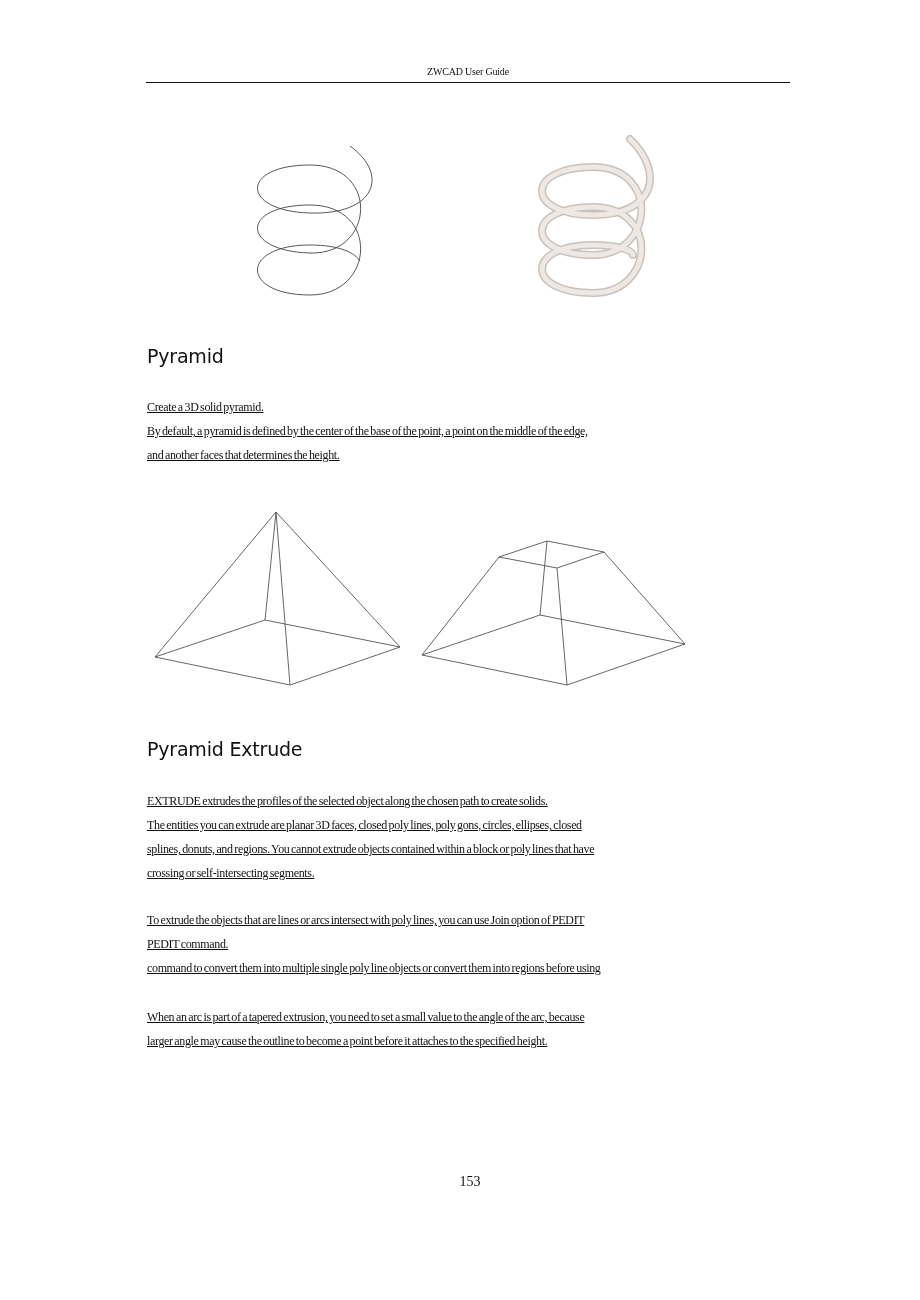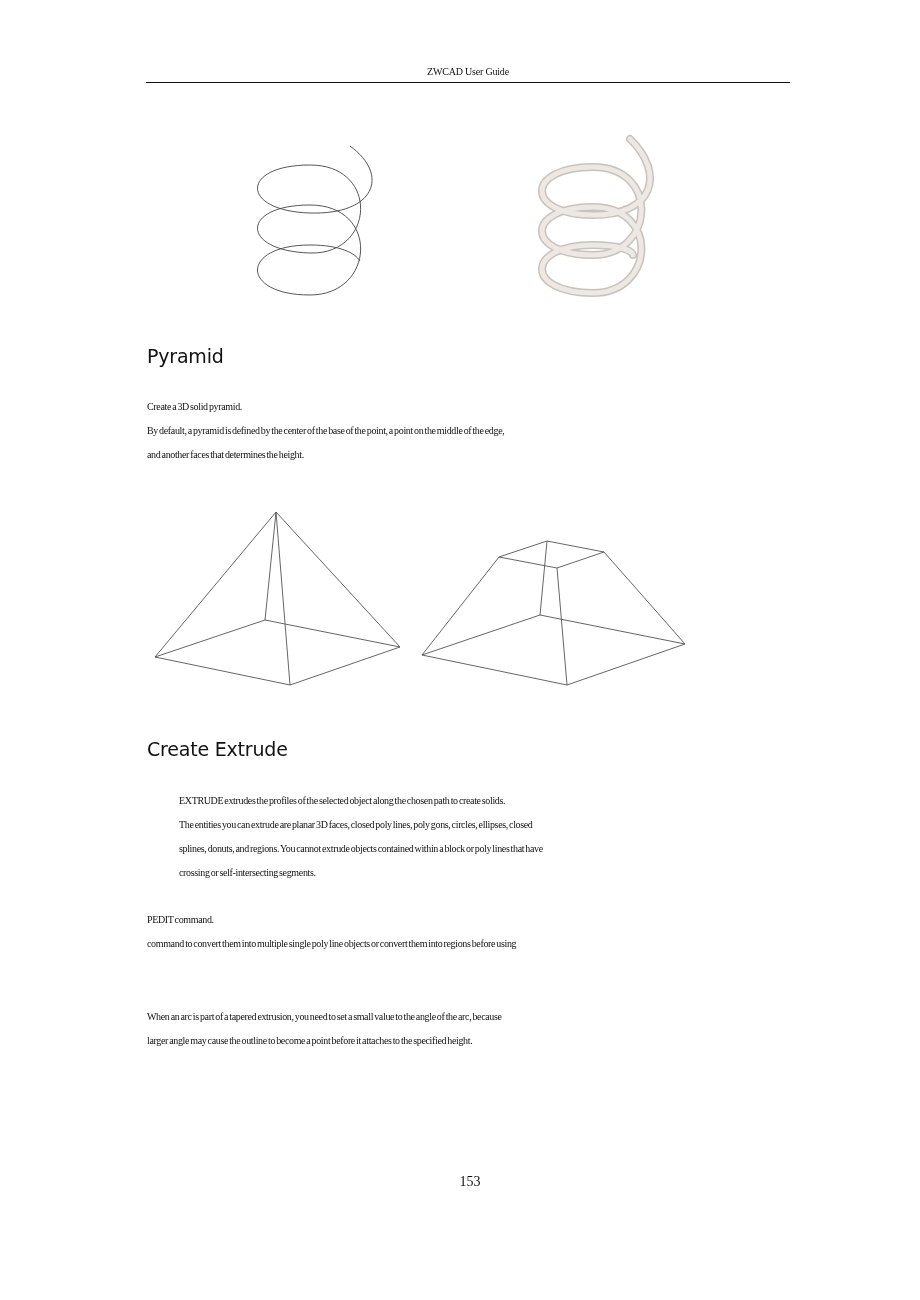--- a/index.html
+++ b/index.html
@@ -1,21 +1,21 @@
 <!DOCTYPE html>
 <html><head>
 <meta charset="utf-8">
 <style>
   html, body { margin: 0; padding: 0; background: #ffffff; }
   body { width: 920px; height: 1300px; position: relative; overflow: hidden; font-family: "Liberation Serif", serif; color: #111; }
   .header { position: absolute; left: 146px; top: 66px; width: 644px; text-align: center; font-size: 10px; letter-spacing: -0.2px; }
   .header-rule { position: absolute; left: 146px; top: 82px; width: 644px; height: 0; border-top: 1.3px solid #111; }
   .fig { position: absolute; }
   .h2 { position: absolute; left: 147px; font-family: "DejaVu Sans", sans-serif; font-size: 19px; color: #111; letter-spacing: -0.2px; }
-  .para { position: absolute; left: 147px; width: 646px; font-size: 10px; line-height: 24px; letter-spacing: -0.35px; word-spacing: -1px; text-align: justify; }
+  .para { position: absolute; left: 147px; width: 646px; font-size: 12px; line-height: 24px; letter-spacing: -0.35px; word-spacing: -1px; text-align: justify; text-decoration: underline; }
   .para .line { display: block; white-space: nowrap; }
   .page-num { position: absolute; left: 420px; top: 1174px; width: 100px; text-align: center; font-size: 14px; }
 </style>
 </head>
 <body>
 
 <div>
   <div class="header">ZWCAD User Guide</div>
   <div class="header-rule"></div>
 </div>
@@ -52,28 +52,29 @@
       <polyline points="422,655 540,615 685,644 567,685 422,655"></polyline>
       <polyline points="499,557 547,541 604,552 557,568 499,557"></polyline>
       <line x1="499" y1="557" x2="422" y2="655"></line>
       <line x1="604" y1="552" x2="685" y2="644"></line>
       <line x1="557" y1="568" x2="567" y2="685"></line>
       <line x1="547" y1="541" x2="540" y2="615"></line>
     </g>
   </g>
 </svg>
 
-<div class="h2" style="top:738px;">Create Extrude</div>
-<div class="para" style="top:789px;margin-left:32px;">
+<div class="h2" style="top:738px;">Pyramid Extrude</div>
+<div class="para" style="top:789px;">
   <span class="line">EXTRUDE extrudes the profiles of the selected object along the chosen path to create solids.</span>
   <span class="line">The entities you can extrude are planar 3D faces, closed poly lines, poly gons, circles, ellipses, closed</span>
   <span class="line">splines, donuts, and regions. You cannot extrude objects contained within a block or poly lines that have</span>
   <span class="line">crossing or self-intersecting segments.</span>
 </div>
 <div class="para" style="top:908px;">
+  <span class="line">To extrude the objects that are lines or arcs intersect with poly lines, you can use Join option of PEDIT</span>
   <span class="line">PEDIT command.</span>
   <span class="line">command to convert them into multiple single poly line objects or convert them into regions before using</span>
 </div>
 <div class="para" style="top:1005px;">
   <span class="line">When an arc is part of a tapered extrusion, you need to set a small value to the angle of the arc, because</span>
   <span class="line">larger angle may cause the outline to become a point before it attaches to the specified height.</span>
 </div>
 
 <div class="page-num">153</div>
 

